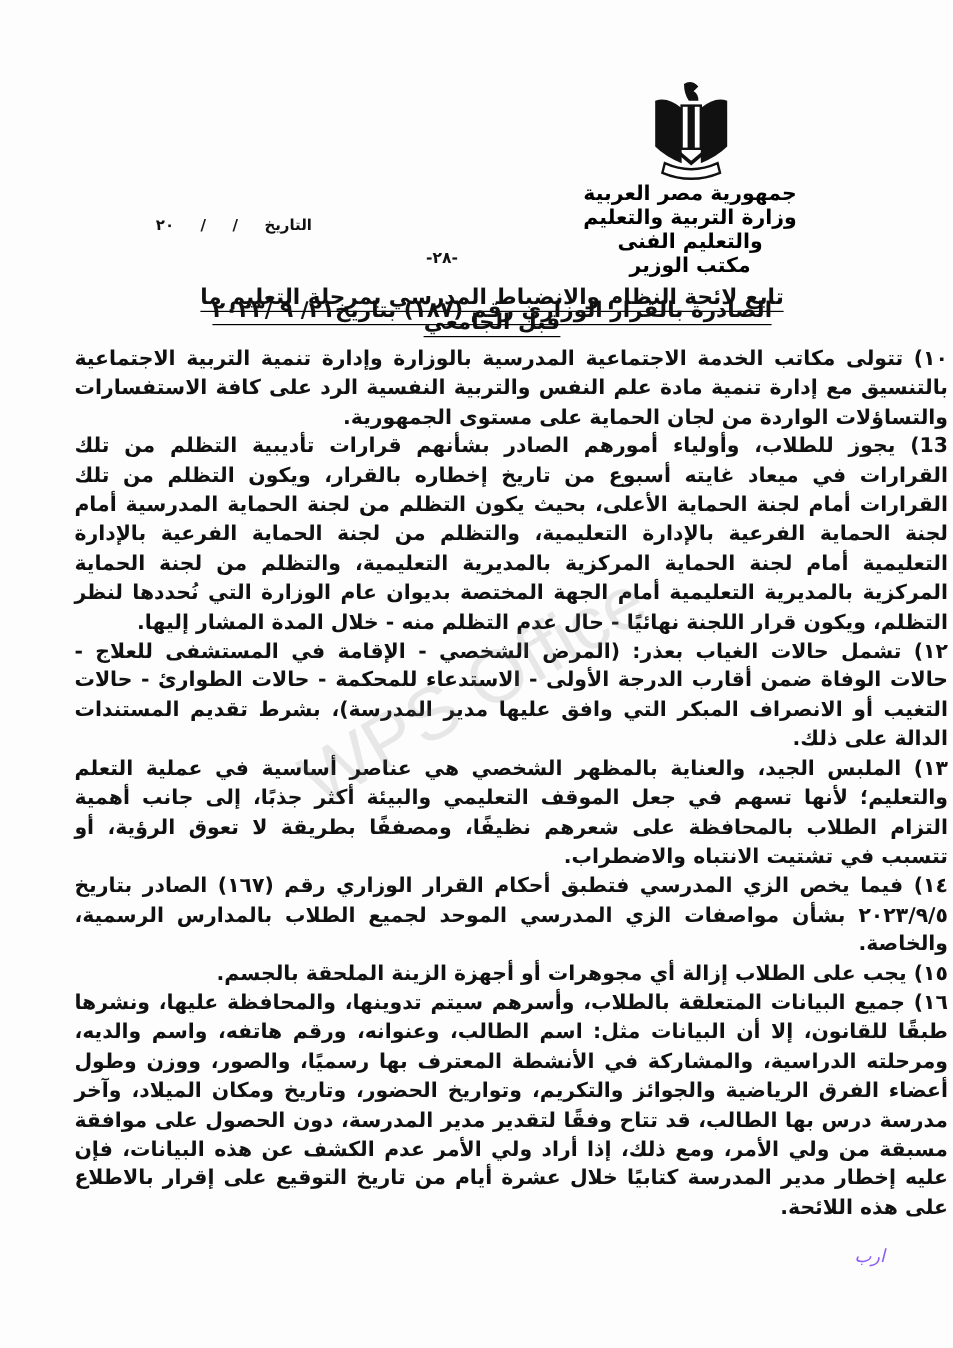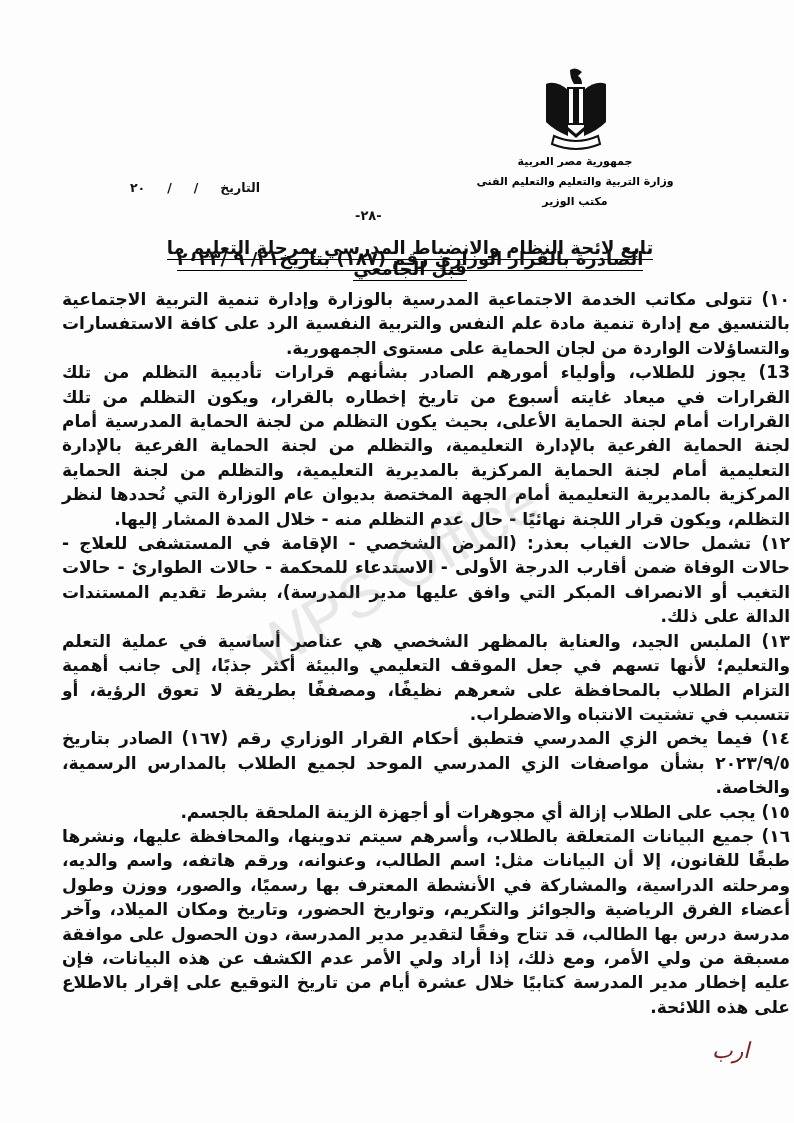--- a/index.html
+++ b/index.html
@@ -4,21 +4,21 @@
 <style>
   html, body { margin: 0; padding: 0; }
   body {
     width: 794px; height: 1123px; background: #fdfdfd; position: relative; overflow: hidden;
     font-family: "DejaVu Sans", sans-serif; color: #111;
   }
   .page { position: absolute; inset: 0; }
   .emblem { position: absolute; left: 540px; top: 66px; width: 72px; height: 86px; }
   .letterhead {
     position: absolute; left: 470px; top: 152px; width: 210px; text-align: center;
-    direction: rtl; font-weight: bold; font-size: 11px; line-height: 20px; color: #000;
+    direction: rtl; font-weight: bold; font-size: 17px; line-height: 20px; color: #000;
   }
   .date-line {
     position: absolute; left: 110px; top: 180px; width: 150px; direction: rtl;
     font-size: 12.5px; font-weight: bold; display: flex; gap: 22px; justify-content: flex-start;
   }
   .page-number { position: absolute; left: 355px; top: 208px; font-size: 13px; font-weight: bold; }
   .title-1, .title-2 {
     position: absolute; left: 150px; width: 520px; text-align: center; direction: rtl;
     font-weight: bold; font-size: 18px;
   }
@@ -30,22 +30,22 @@
     font-weight: bold; font-size: 17px; line-height: 24.4px; text-align: justify;
   }
   .clause { margin: 0; padding-right: 0; }
   .clause .num { display: inline-block; min-width: 28px; }
   .watermark {
     position: absolute; left: 235px; top: 540px; font-size: 62px; color: rgba(120,120,120,0.16);
     transform: rotate(-30deg); font-family: "Liberation Sans", sans-serif; pointer-events: none;
     white-space: nowrap;
   }
   .signature {
-    position: absolute; left: 712px; top: 1038px; font-size: 22px; font-style: italic;
-    font-family: Liberation Serif, serif; color: #7f1d1d; direction: rtl;
+    position: absolute; left: 712px; top: 1038px; font-size: 15px; font-style: italic;
+    font-family: Liberation Serif, serif; color: #8b5cf6; direction: rtl;
   }
 </style>
 </head>
 <body>
 
 <div class="page">
 
   <svg class="emblem" viewBox="0 0 72 86">
     <path d="M30 4 q6 -4 12 2 l-4 4 q4 2 4 8 l-8 0 q-4 -6 -4 -14z" fill="#111"></path>
     <path d="M6 18 q10 -4 22 6 l0 46 q-14 -6 -22 -14z" fill="#111"></path>

